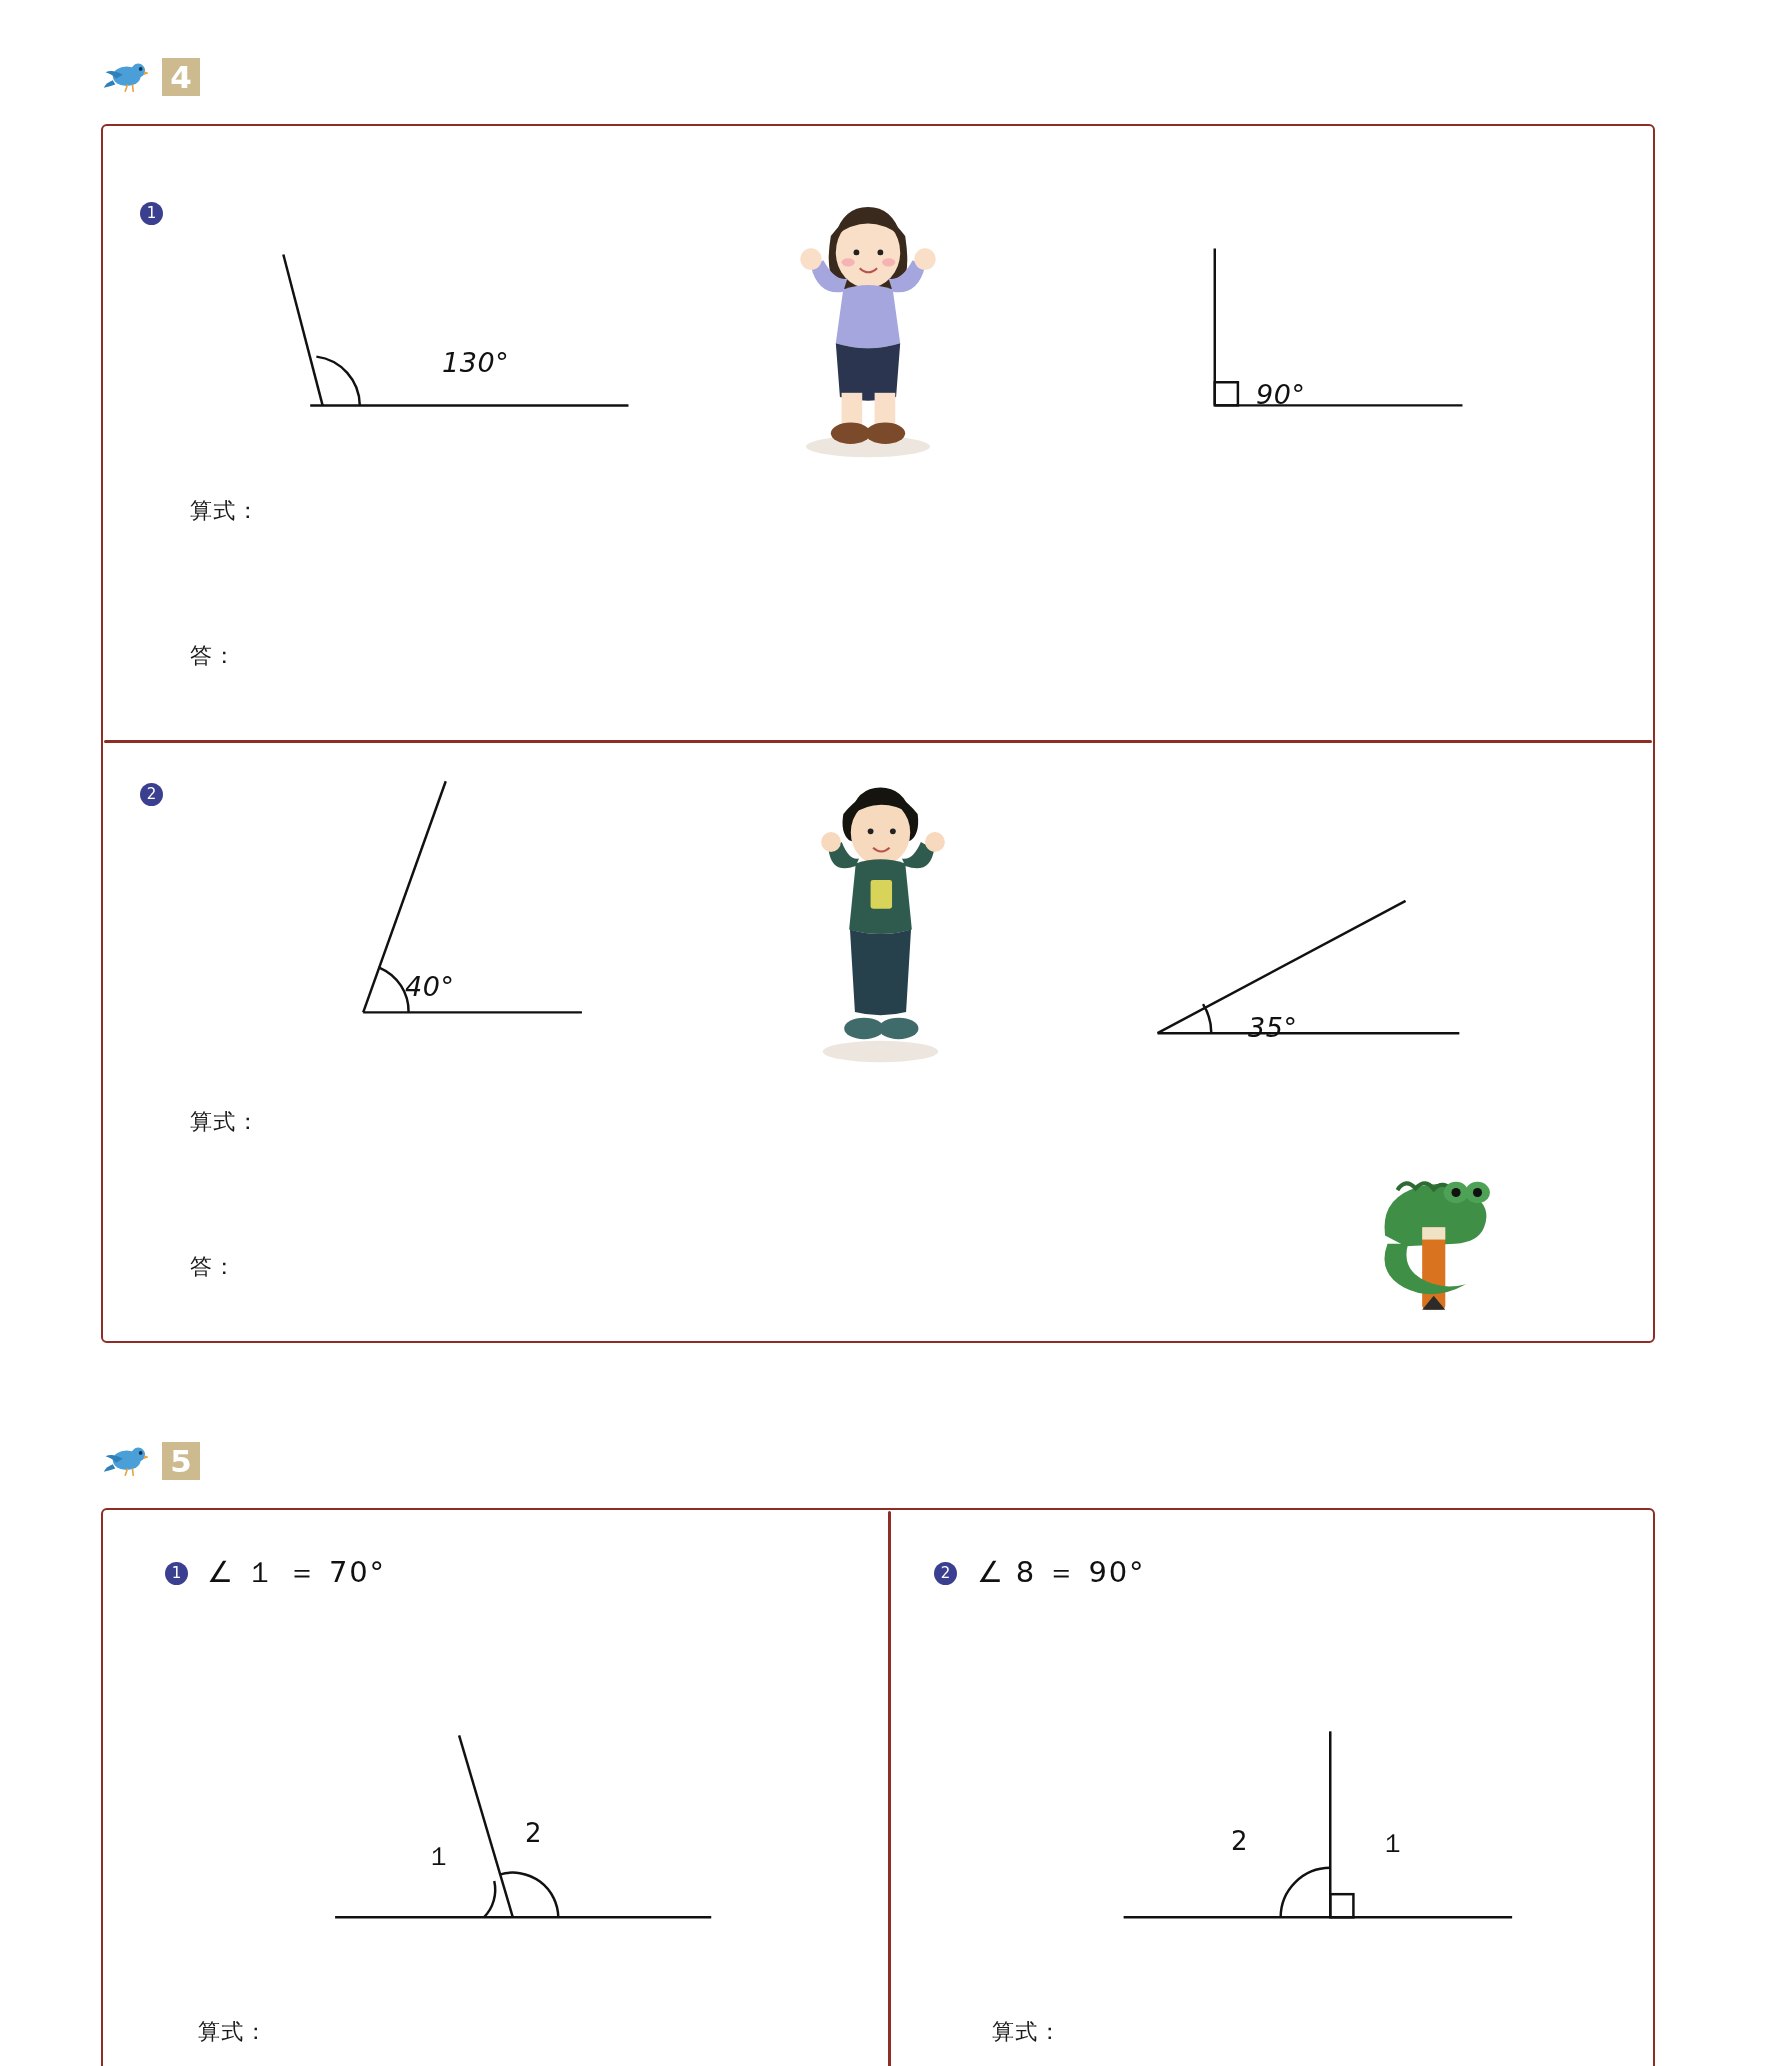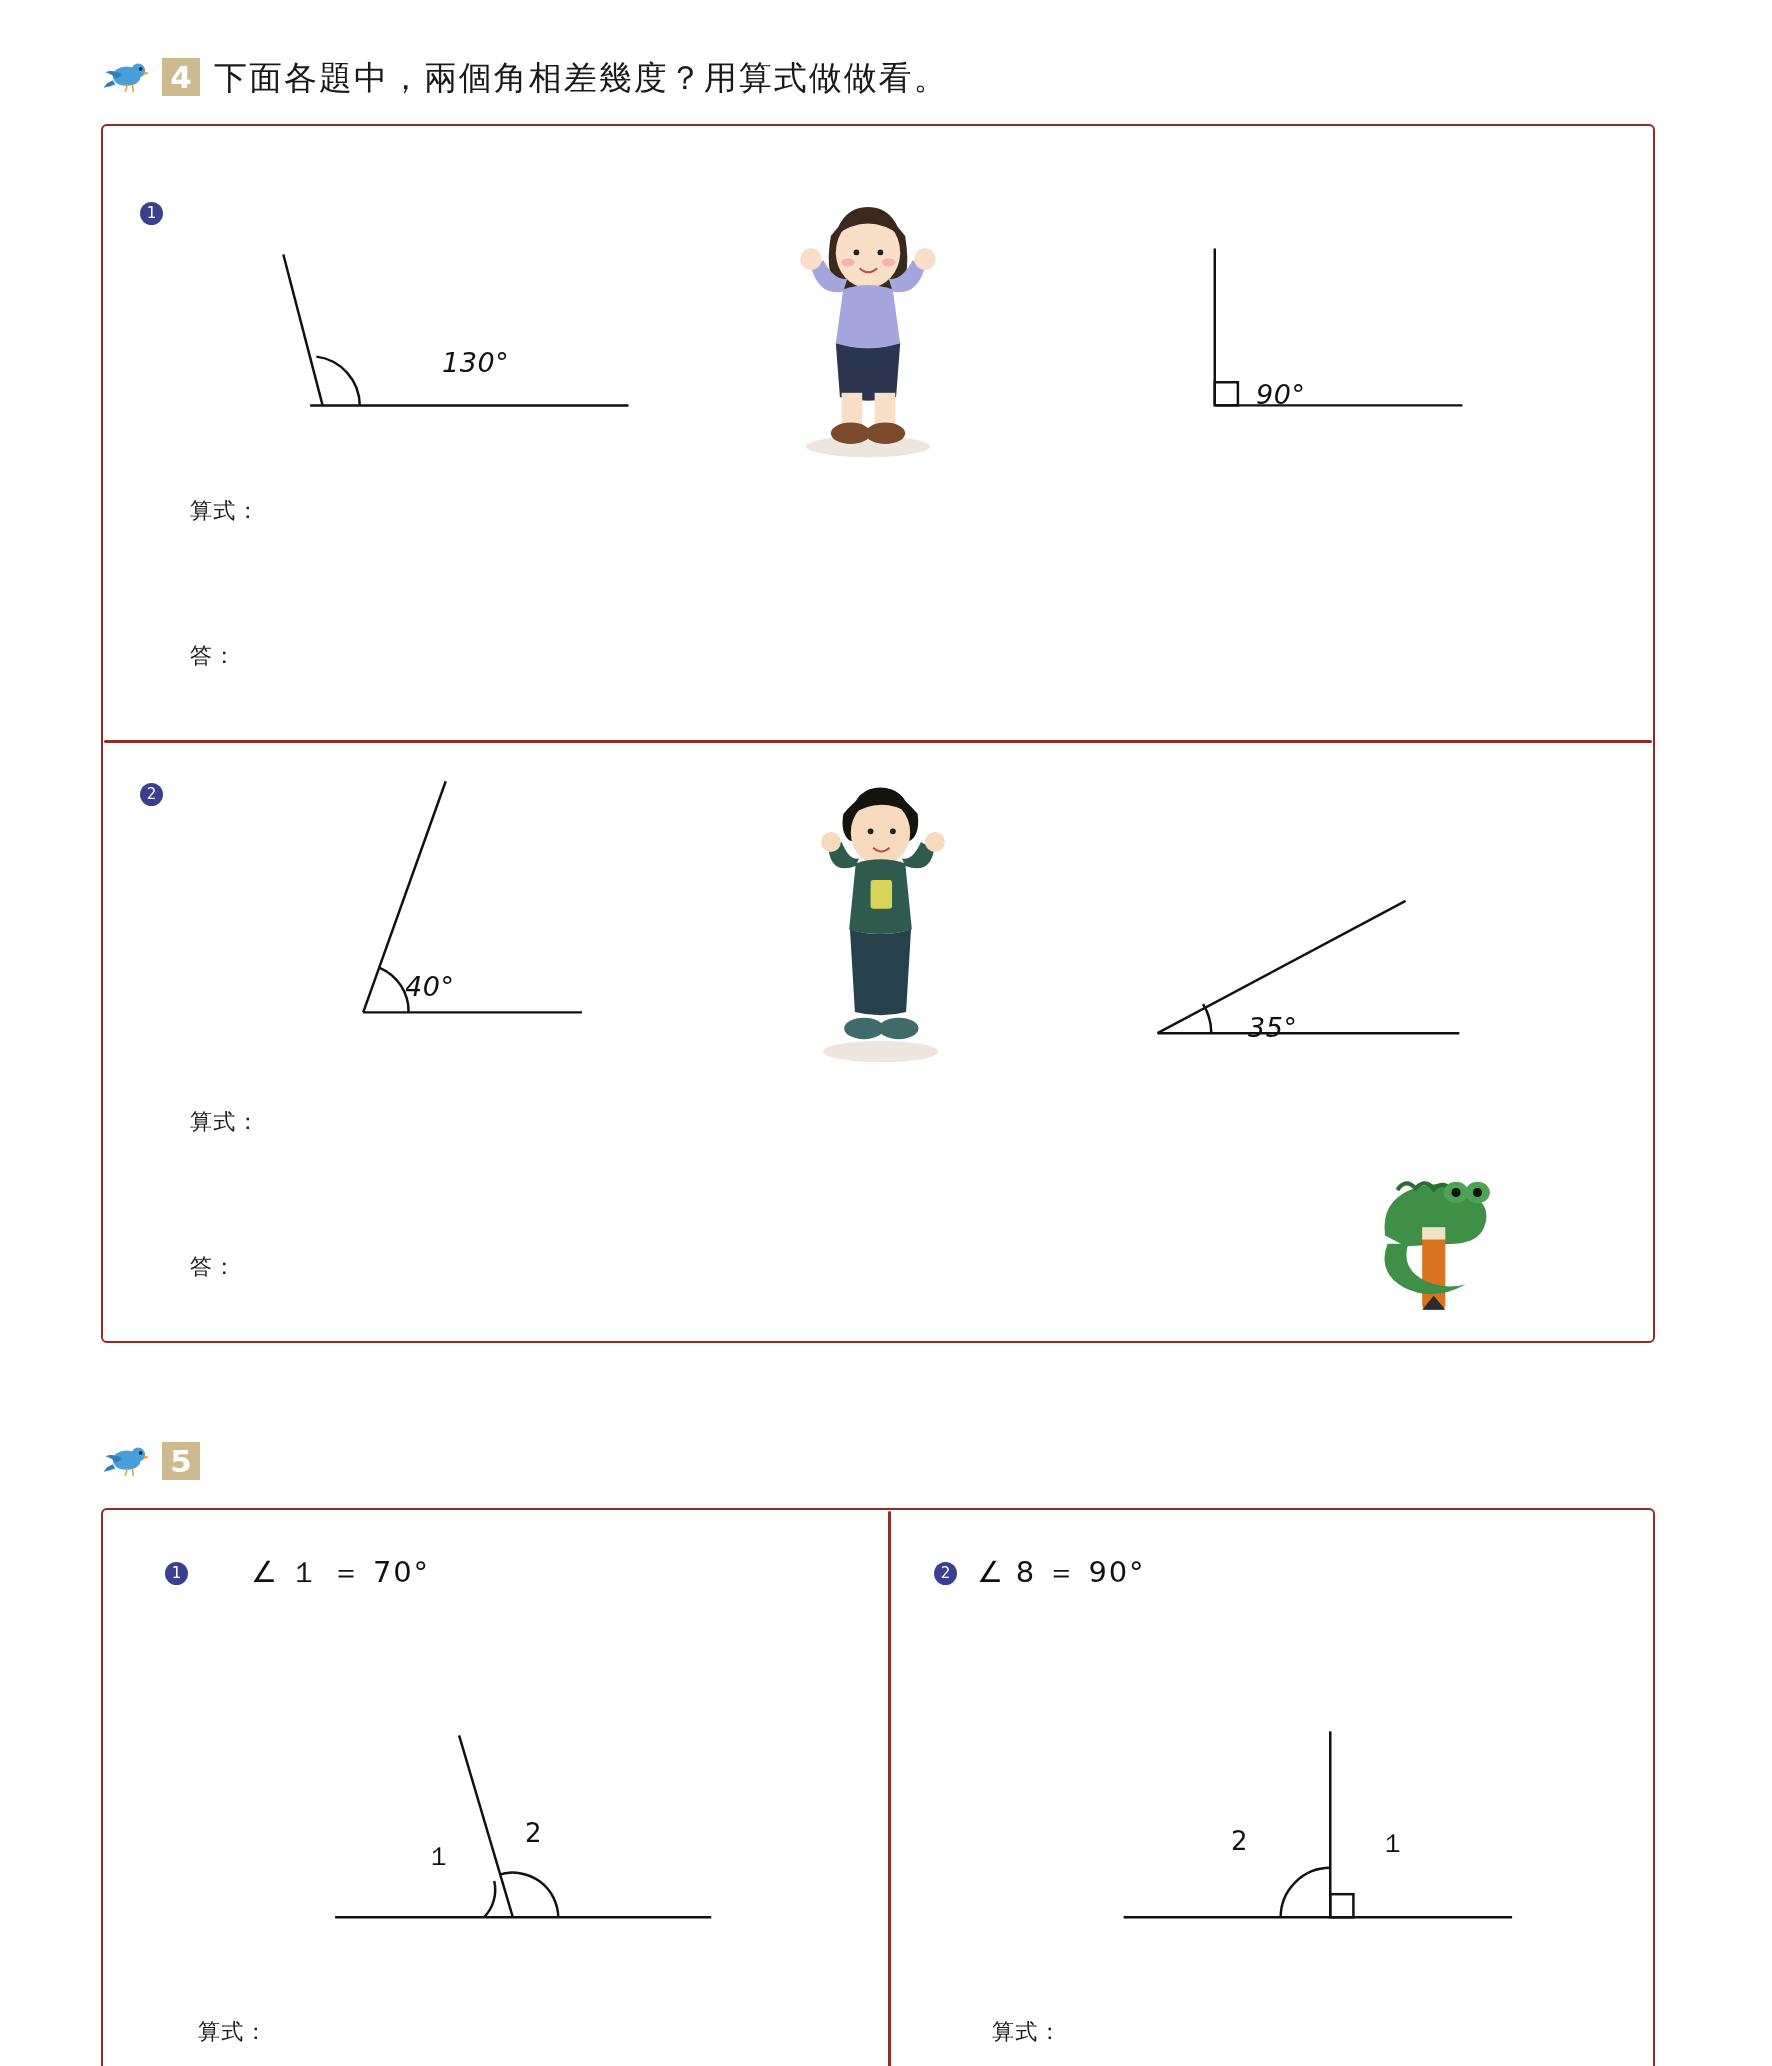--- a/index.html
+++ b/index.html
@@ -123,21 +123,20 @@
       <ellipse cx="58" cy="42" rx="34" ry="24" fill="#4a9fd8"></ellipse>
       <circle cx="86" cy="28" r="17" fill="#4a9fd8"></circle>
       <circle cx="92" cy="24" r="4.5" fill="#13324a"></circle>
       <path d="M100 30 L114 34 L100 39 Z" fill="#e8a33d"></path>
       <path d="M48 38 q-24 -14 -42 -6 q18 6 26 16 z" fill="#2f7fb8"></path>
       <path d="M24 52 q-16 6 -22 18 q16 -4 28 -8 z" fill="#2f7fb8"></path>
       <path d="M60 62 l-6 18 M72 62 l2 18" stroke="#e8a33d" stroke-width="4" fill="none"></path>
     </svg>
   </div>
   <div class="num-badge">4</div>
-  <div class="ex-title cjk">下面各題中，兩個角相差幾度？用算式做做看。</div>
 </div>
 
 <div class="sketch-box" style="left:101px; top:124px; width:1554px; height:1219px;"></div>
 <div class="sketch-divider-h" style="left:104px; top:740px; width:1548px;"></div>
 
 <div class="sub-num" style="left:140px; top:202px;">1</div>
 
 <svg class="abs" style="left:273px; top:244px;" width="372" height="174" viewBox="0 0 900 420">
   <line x1="90" y1="390" x2="860" y2="390" stroke="#111" stroke-width="6"></line>
   <line x1="90" y1="390" x2="-5" y2="25" stroke="#111" stroke-width="6" transform="translate(30,0)"></line>
@@ -240,21 +239,21 @@
       <path d="M60 62 l-6 18 M72 62 l2 18" stroke="#e8a33d" stroke-width="4" fill="none"></path>
     </svg>
   </div>
   <div class="num-badge">5</div>
 </div>
 
 <div class="sketch-box" style="left:101px; top:1508px; width:1554px; height:744px;"></div>
 <div class="sketch-divider-v" style="left:888px; top:1511px; height:740px;"></div>
 
 <div class="sub-num" style="left:165px; top:1562px;">1</div>
-<div class="eq-label" style="left:207px; top:1553px;margin-left:44px;">∠ １ ＝ 70°</div>
+<div class="eq-label" style="left:207px; top:1553px;">∠ １ ＝ 70°</div>
 
 <svg class="abs" style="left:306px; top:1690px;" width="455" height="248" viewBox="0 0 1100 600">
   <line x1="70" y1="550" x2="980" y2="550" stroke="#111" stroke-width="6"></line>
   <line x1="500" y1="550" x2="370" y2="110" stroke="#111" stroke-width="6"></line>
   <path d="M 430 550 A 95 95 0 0 0 455 462" fill="none" stroke="#111" stroke-width="6"></path>
   <path d="M 610 550 A 110 110 0 0 0 470 446" fill="none" stroke="#111" stroke-width="6"></path>
 </svg>
 <div class="small-label" style="left:426px; top:1839px;">１</div>
 <div class="small-label" style="left:525px; top:1818px;">2</div>
 

